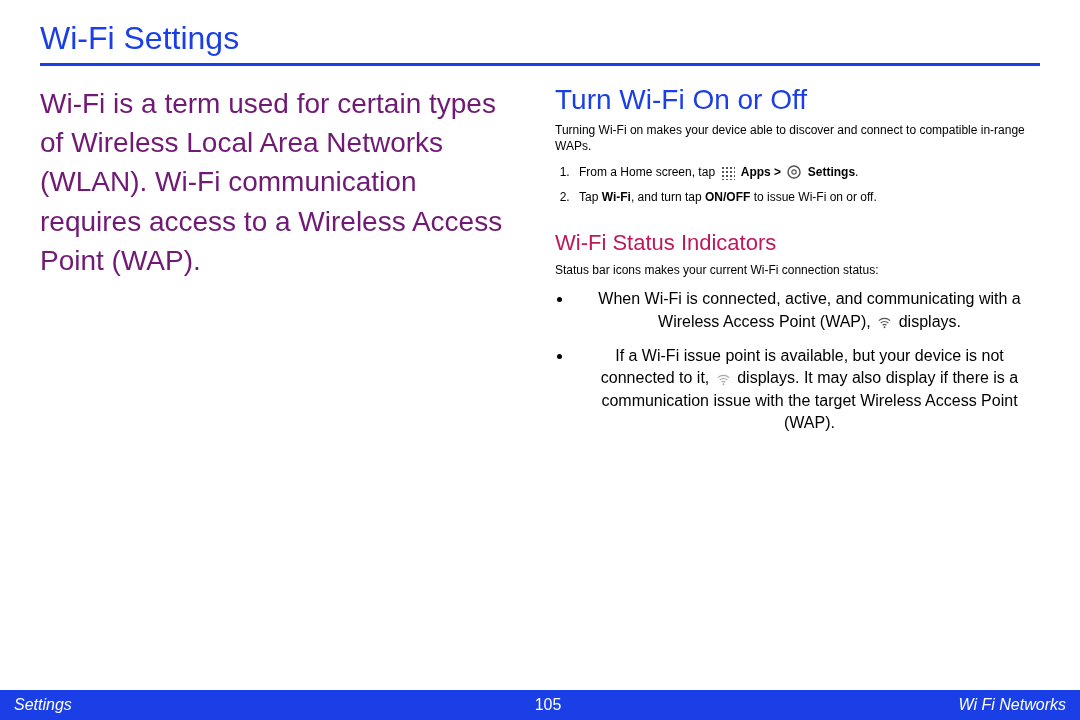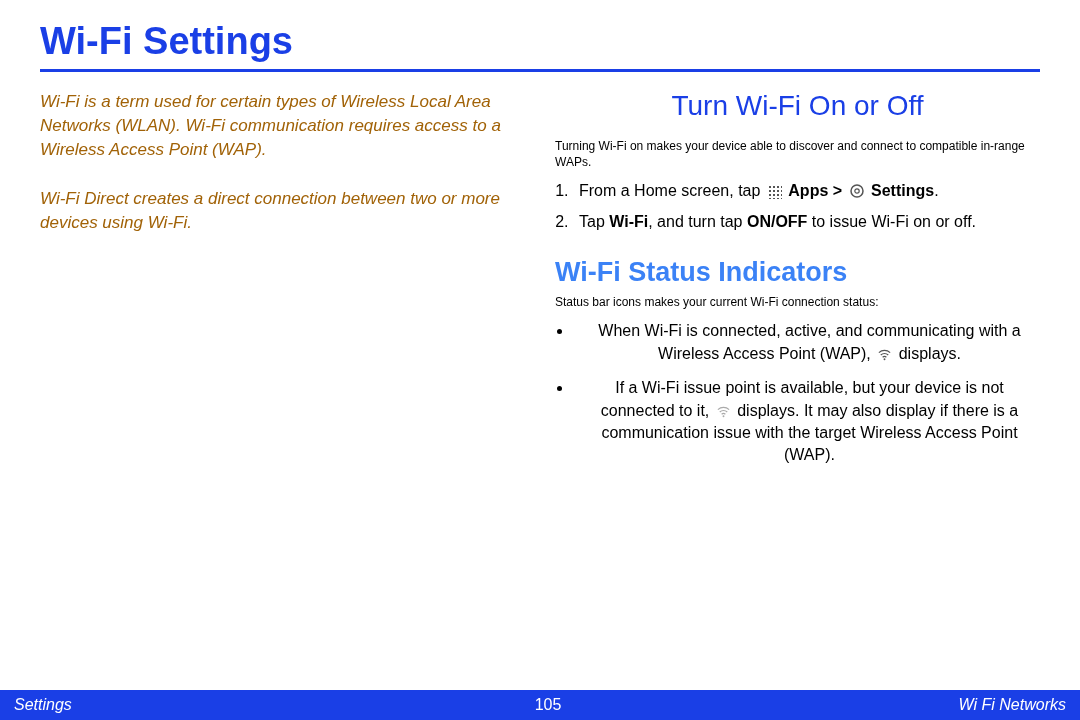--- a/index.html
+++ b/index.html
@@ -10,66 +10,64 @@
       color: #000;
       background: #fff;
       position: relative;
       overflow: hidden;
     }
     .page {
       padding: 20px 40px 40px 40px;
     }
     h1.page-title {
       color: #1a3fe6;
-      font-size: 38px;
-      font-weight: 700;
+      font-size: 32px;
+      font-weight: 400;
       margin-bottom: 6px;
     }
     hr.title-rule {
       border: none;
       border-top: 3px solid #1a3fe6;
       margin-bottom: 18px;
     }
     .cols {
       display: flex;
       gap: 30px;
     }
     .col {
       flex: 1;
       min-width: 0;
     }
     .intro {
-      color: #a16207;
-      font-style: italic;
-      font-size: 17px;
+      color: #701a75;
+      font-size: 28px;
       line-height: 1.4;
       font-weight: 400;
     }
     .intro p { margin-bottom: 26px; }
     h2.section {
       color: #1a3fe6;
       font-size: 28px;
       font-weight: 400;
-      margin-bottom: 16px;
-      text-align: center;
+      margin-bottom: 6px;
     }
     h3.sub {
-      color: #3b82f6;
-      font-size: 27px;
-      font-weight: 700;
+      color: #be185d;
+      font-size: 22px;
+      font-weight: 400;
       margin-top: 24px;
       margin-bottom: 6px;
     }
     p.body {
       font-size: 12px;
       line-height: 1.35;
       margin-bottom: 10px;
     }
     ol { margin-left: 18px; margin-top: 8px; margin-bottom: 8px; }
-    ol li { font-size: 16px; line-height: 1.4; margin-bottom: 8px; padding-left: 6px; }
+    ol li { font-size: 12px; line-height: 1.4; margin-bottom: 8px; padding-left: 6px; }
     ul { list-style-type: disc; margin-left: 18px; margin-top: 8px; }
     ul li { font-size: 16px; line-height: 1.4; margin-bottom: 12px; padding-left: 6px; text-align: center; }
     .b { font-weight: bold; }
     .icon { display:inline-block; vertical-align:middle; position:relative; top:-1px; }
     .apps-grid {
       width:15px; height:15px;
       background-image:
         radial-gradient(#555 1.2px, transparent 1.2px);
       background-size: 4px 4px;
       background-position: 1px 1px;
@@ -103,21 +101,20 @@
 </head>
 <body>
 
 <div class="page">
   <h1 class="page-title">Wi-Fi Settings</h1>
   <hr class="title-rule">
 
   <div class="cols">
     <div class="col intro">
       <p>Wi-Fi is a term used for certain types of Wireless Local Area Networks (WLAN). Wi-Fi communication requires access to a Wireless Access Point (WAP).</p>
-      <p>Wi-Fi Direct creates a direct connection between two or more devices using Wi-Fi.</p>
     </div>
 
     <div class="col">
       <h2 class="section">Turn Wi-Fi On or Off</h2>
       <p class="body">Turning Wi-Fi on makes your device able to discover and connect to compatible in-range WAPs.</p>
       <ol>
         <li>
           <span>From a Home screen, tap </span>
           <span class="icon apps-grid"></span>
           <span class="b">Apps</span>

